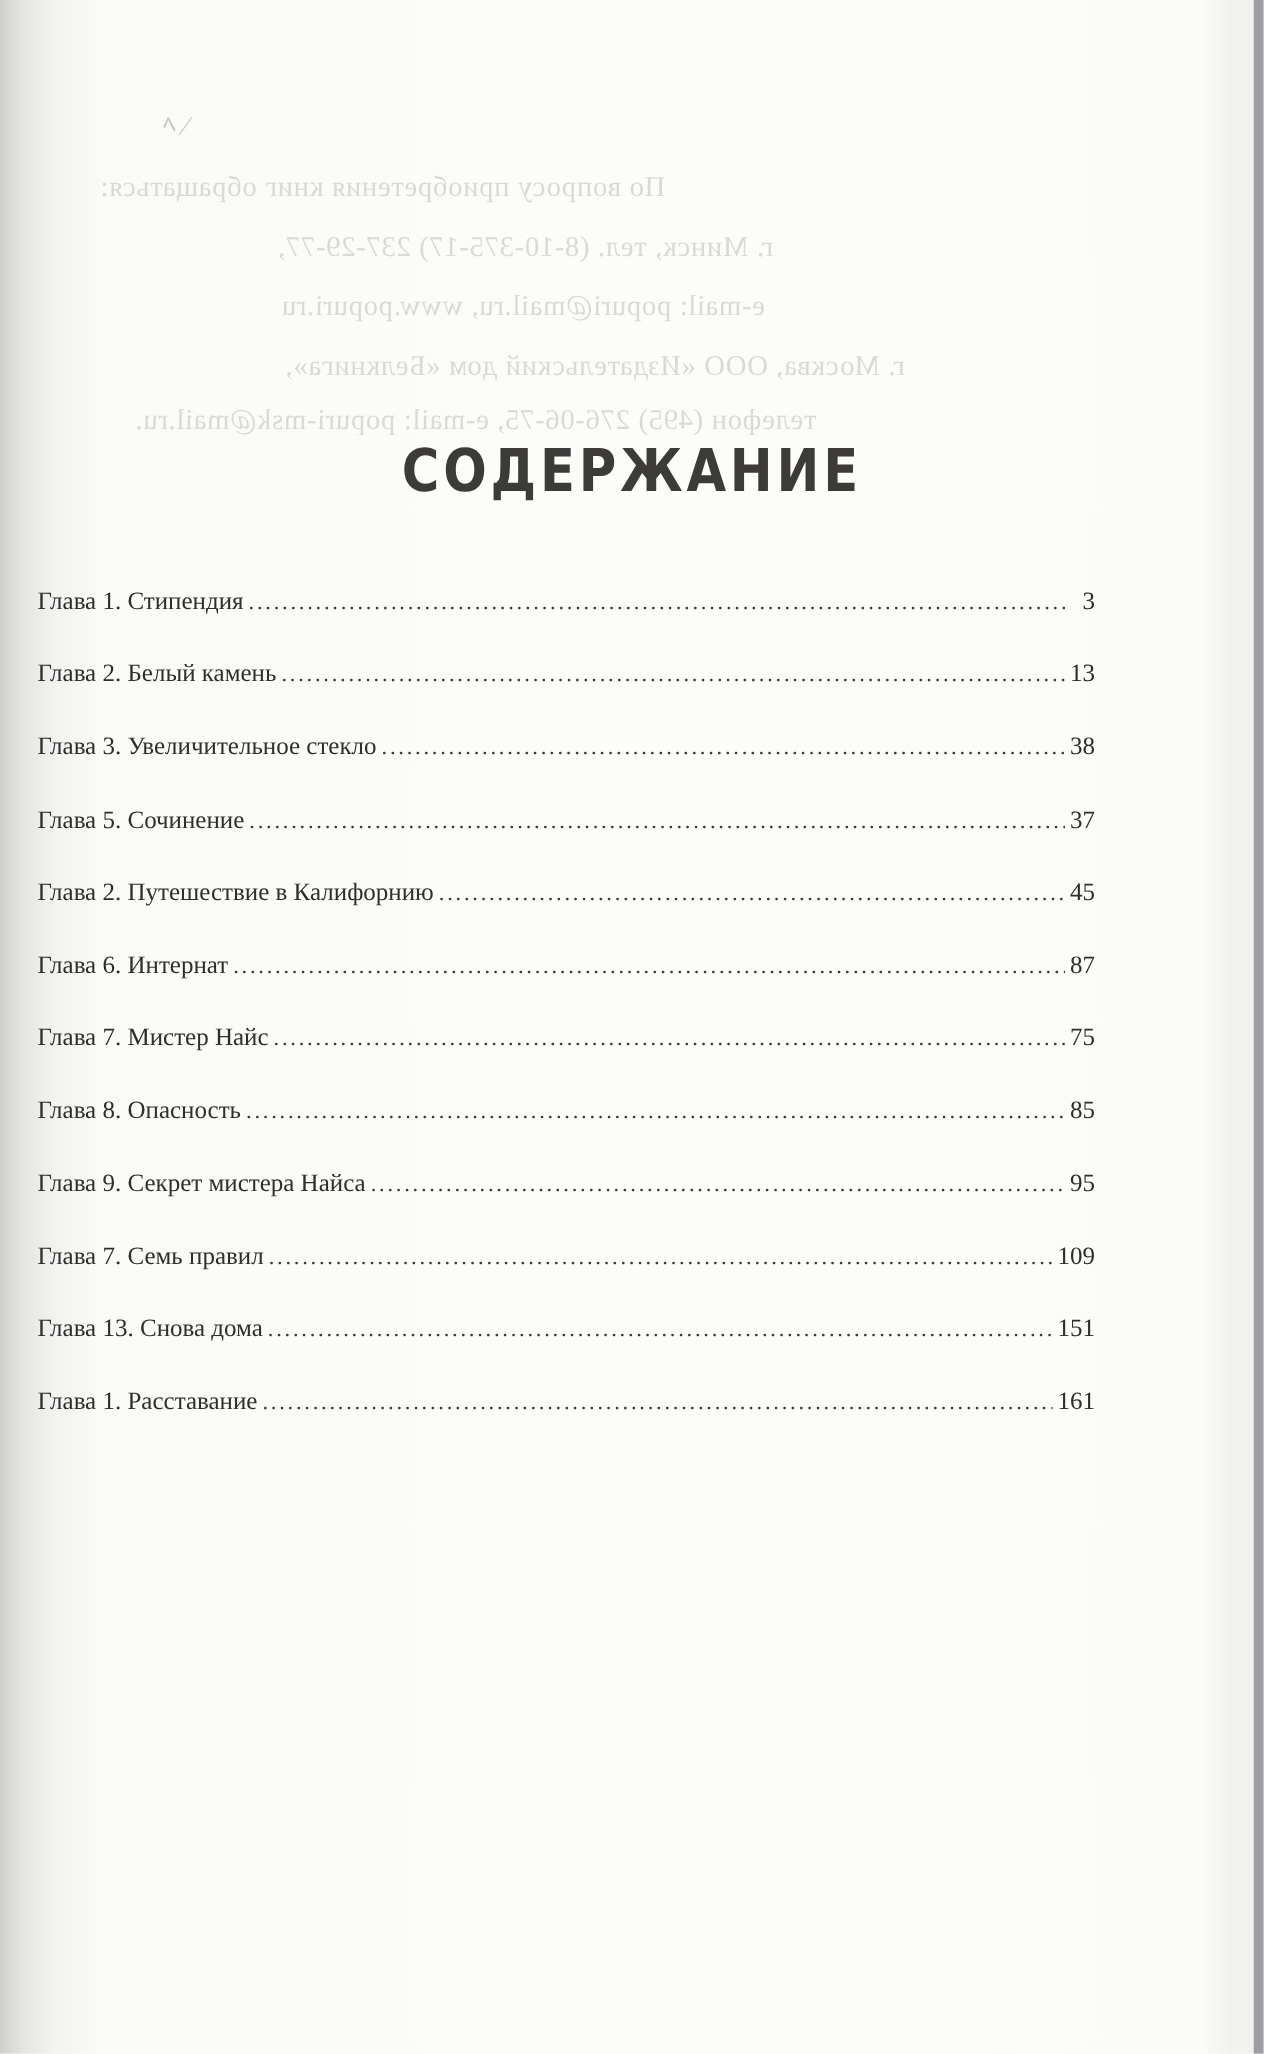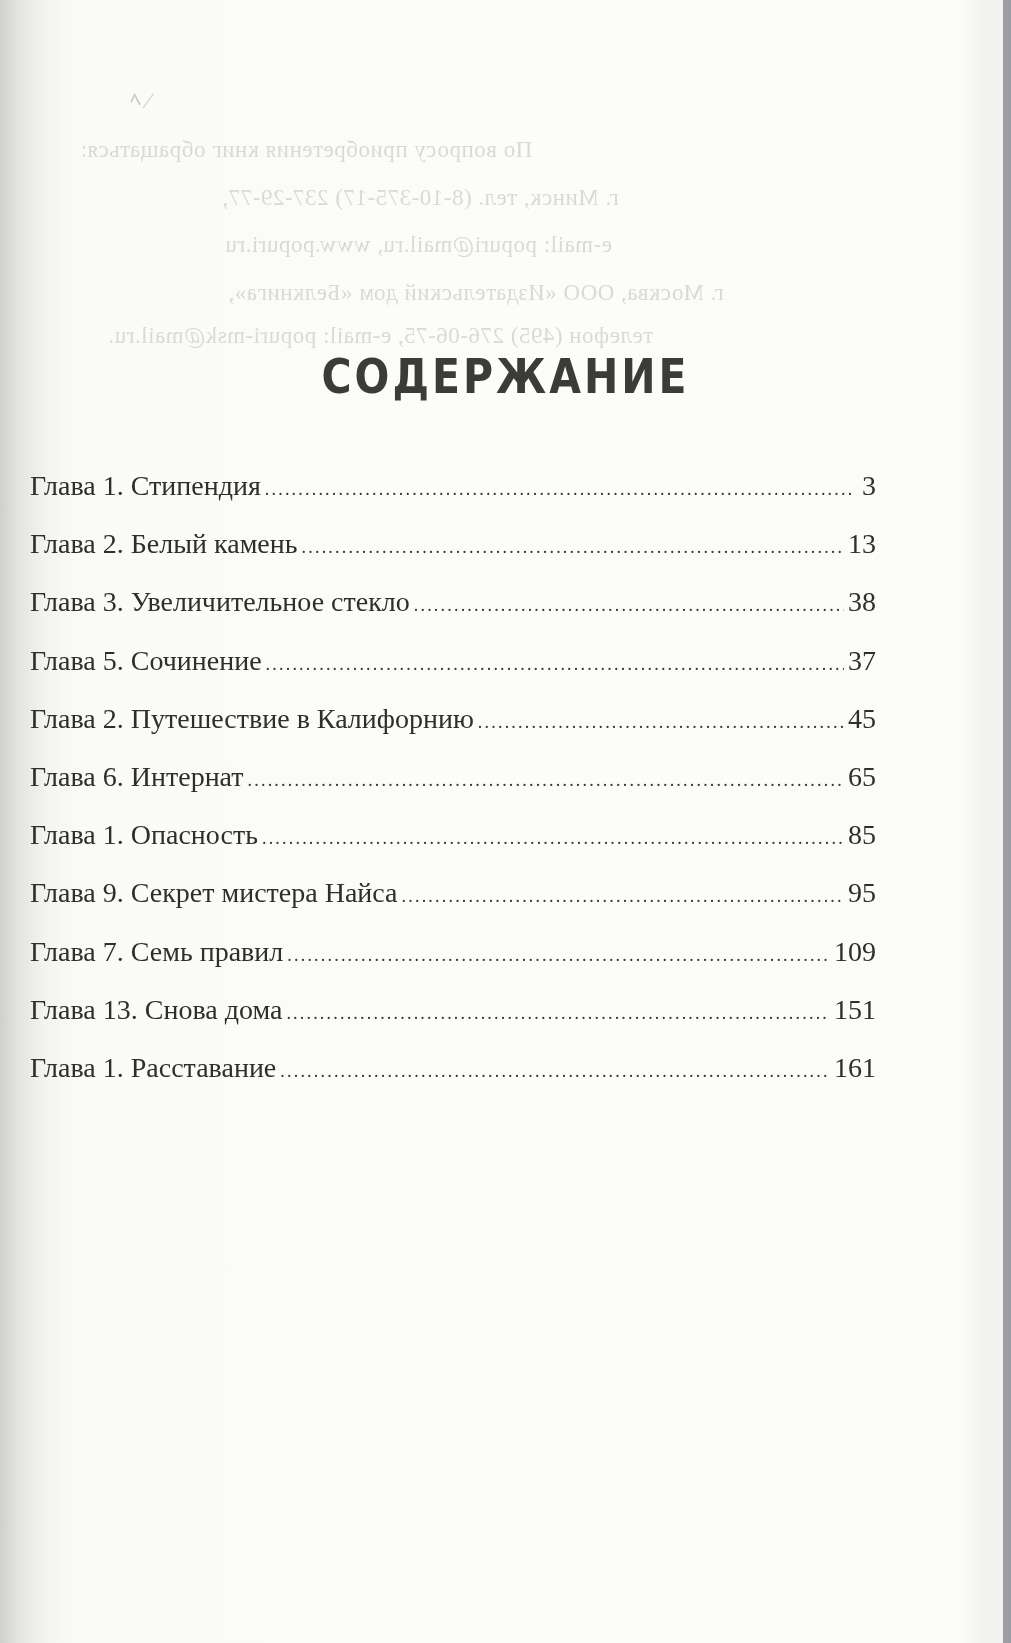--- a/index.html
+++ b/index.html
@@ -24,21 +24,21 @@
     position: absolute; left: 0; right: 0; top: 353px; text-align: center;
     font-family: "DejaVu Sans", sans-serif; font-weight: bold;
     font-size: 41px; letter-spacing: 3px; color: #3c3b3a;
     transform: scaleY(1.15);
   }
   .toc {
     position: absolute; left: 30px; width: 846px; top: 470px;
   }
   .toc-row {
     display: flex; align-items: baseline; height: 58.2px;
-    font-size: 28px; color: #2f2e2d;
+    font-size: 20px; color: #2f2e2d;
   }
   .toc-row .label { white-space: pre; transform-origin: left; }
   .toc-row .leader {
     flex: 1; overflow: hidden; white-space: nowrap; margin: 0 4px;
     font-size: 18px; letter-spacing: 2.2px; color: #3a3938;
   }
   .toc-row .leader::after {
     content: "............................................................................................................................................................";
   }
   .toc-row .page-num { min-width: 20px; text-align: right; }
@@ -82,24 +82,29 @@
         <span class="page-num">37</span>
       </div>
     <div class="toc-row">
         <span class="label">Глава 2. Путешествие в Калифорнию</span>
         <span class="leader"></span>
         <span class="page-num">45</span>
       </div>
     <div class="toc-row">
         <span class="label">Глава 6. Интернат</span>
         <span class="leader"></span>
-        <span class="page-num">65</span>
+        <span class="page-num">87</span>
       </div>
     <div class="toc-row">
-        <span class="label">Глава 1. Опасность</span>
+        <span class="label">Глава 7. Мистер Найс</span>
+        <span class="leader"></span>
+        <span class="page-num">75</span>
+      </div>
+    <div class="toc-row">
+        <span class="label">Глава 8. Опасность</span>
         <span class="leader"></span>
         <span class="page-num">85</span>
       </div>
     <div class="toc-row">
         <span class="label">Глава 9. Секрет мистера Найса</span>
         <span class="leader"></span>
         <span class="page-num">95</span>
       </div>
     <div class="toc-row">
         <span class="label">Глава 7. Семь правил</span>

